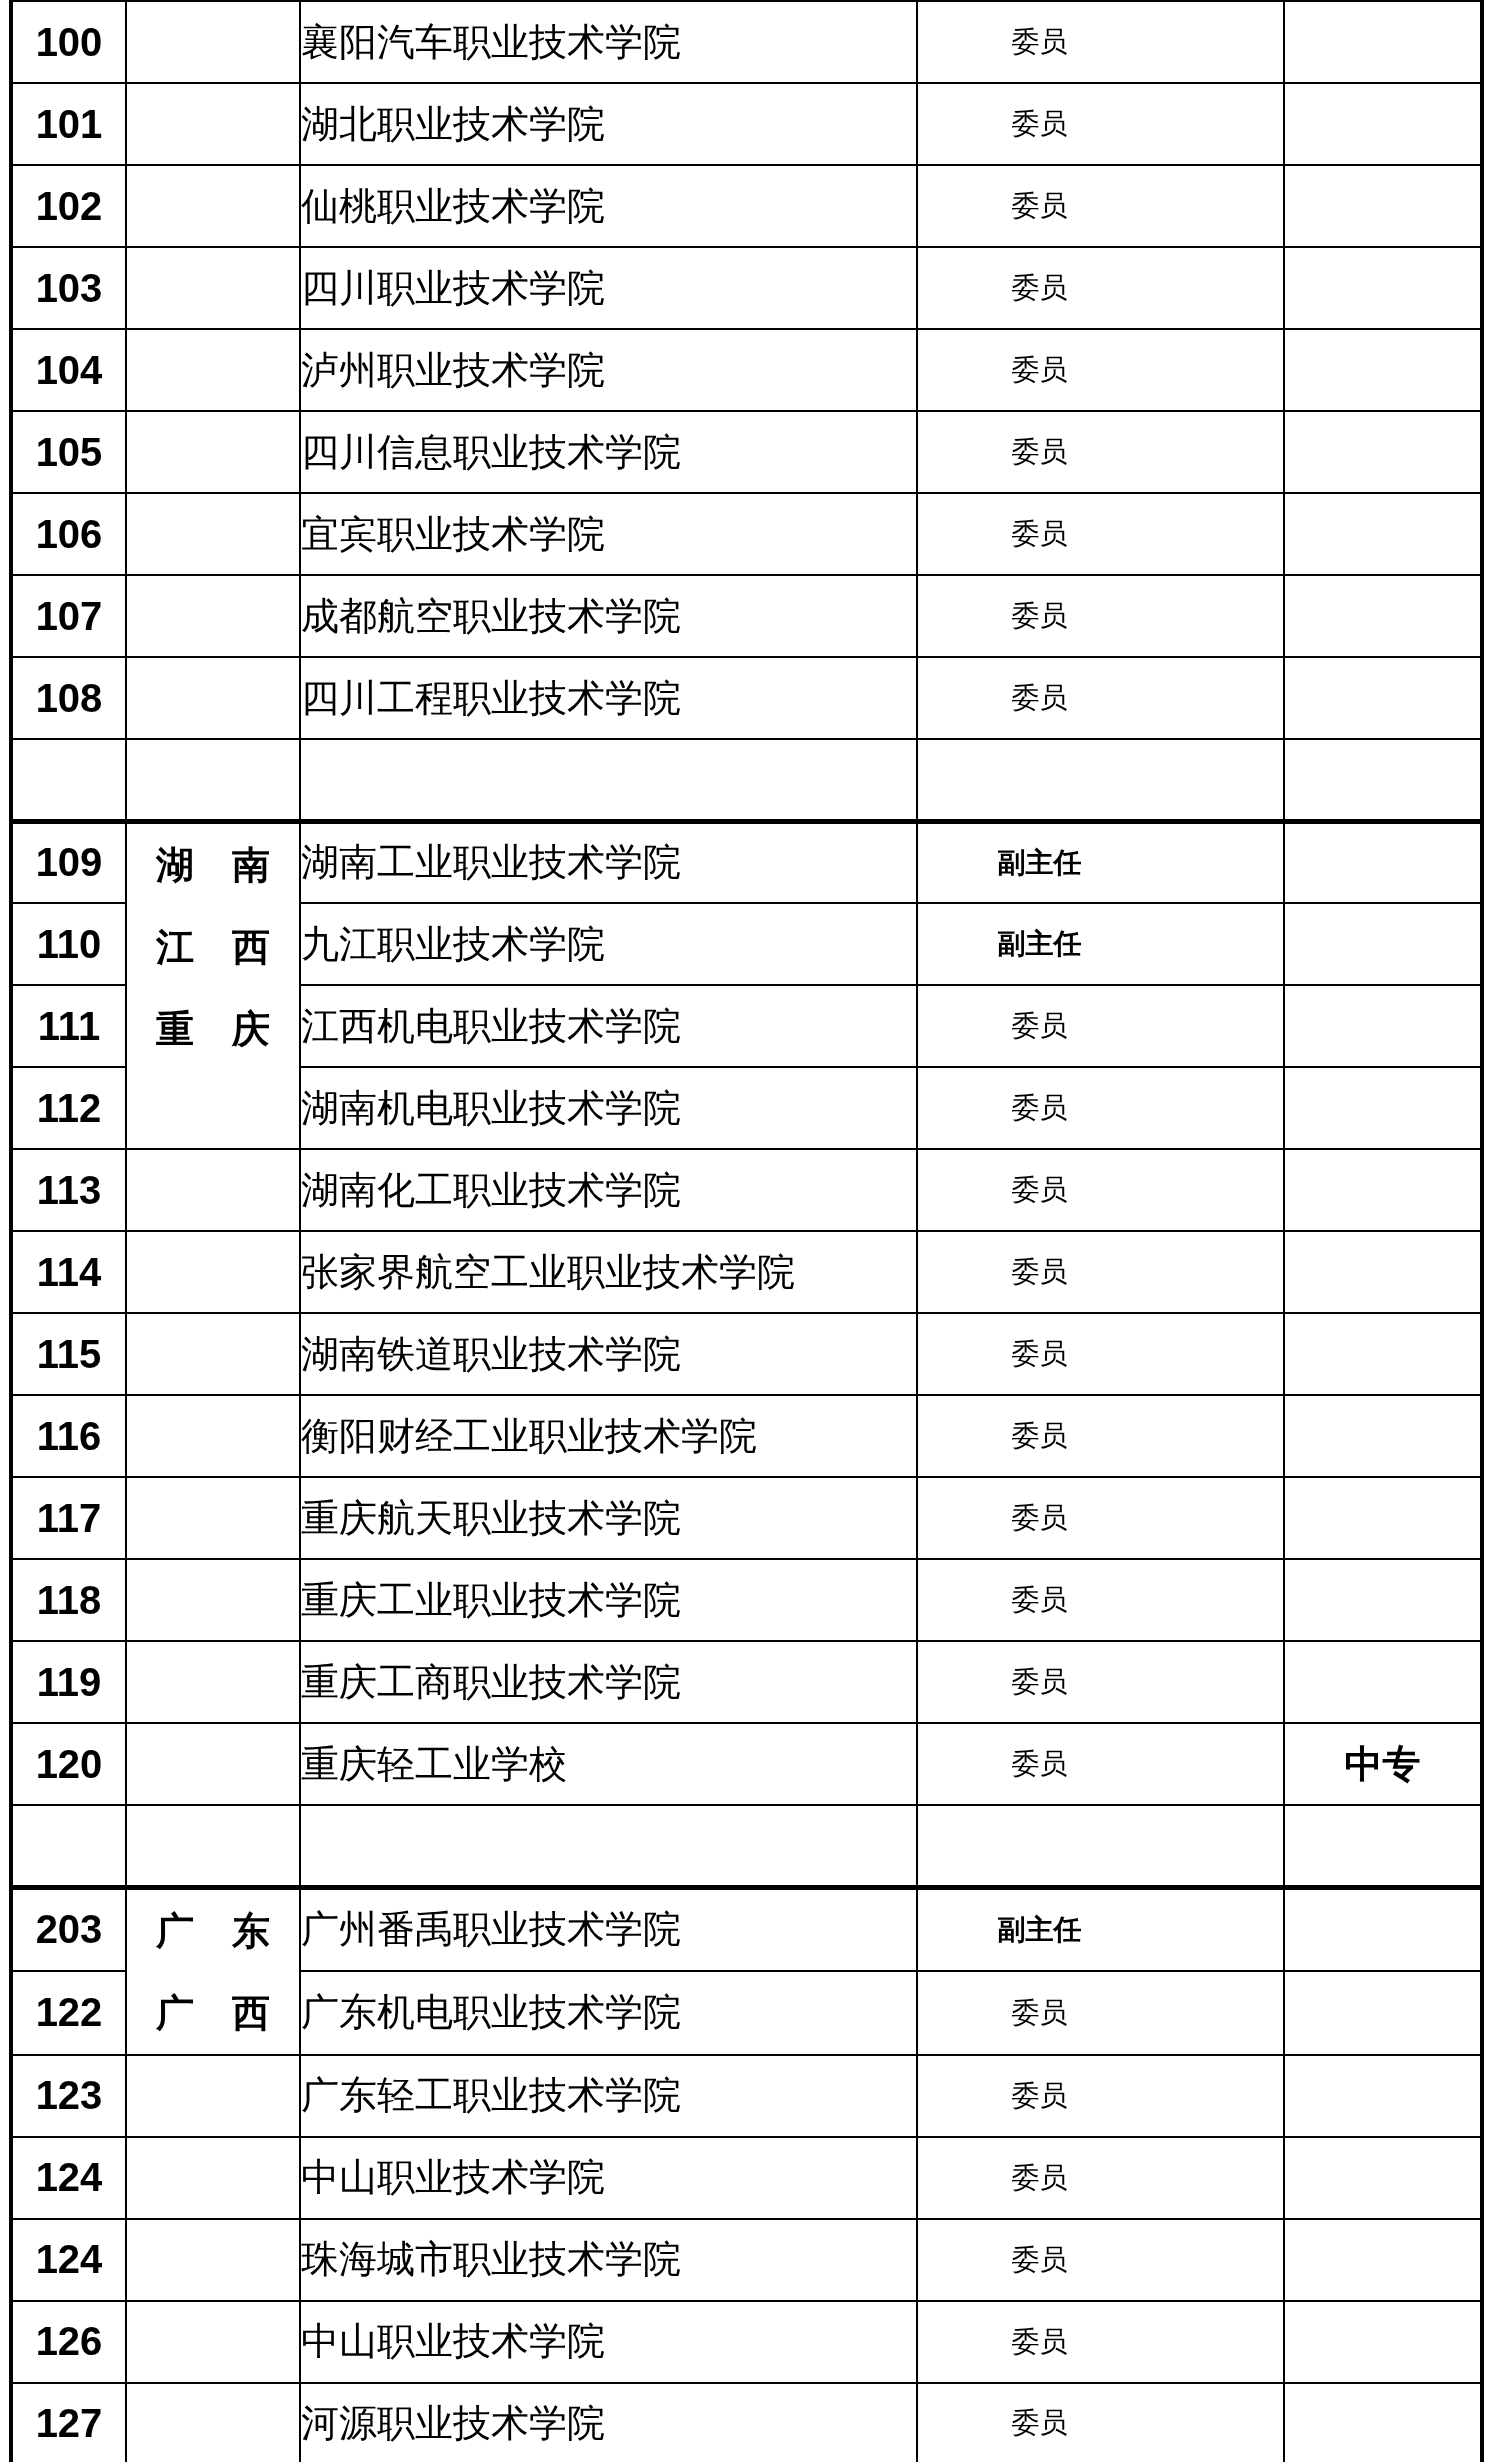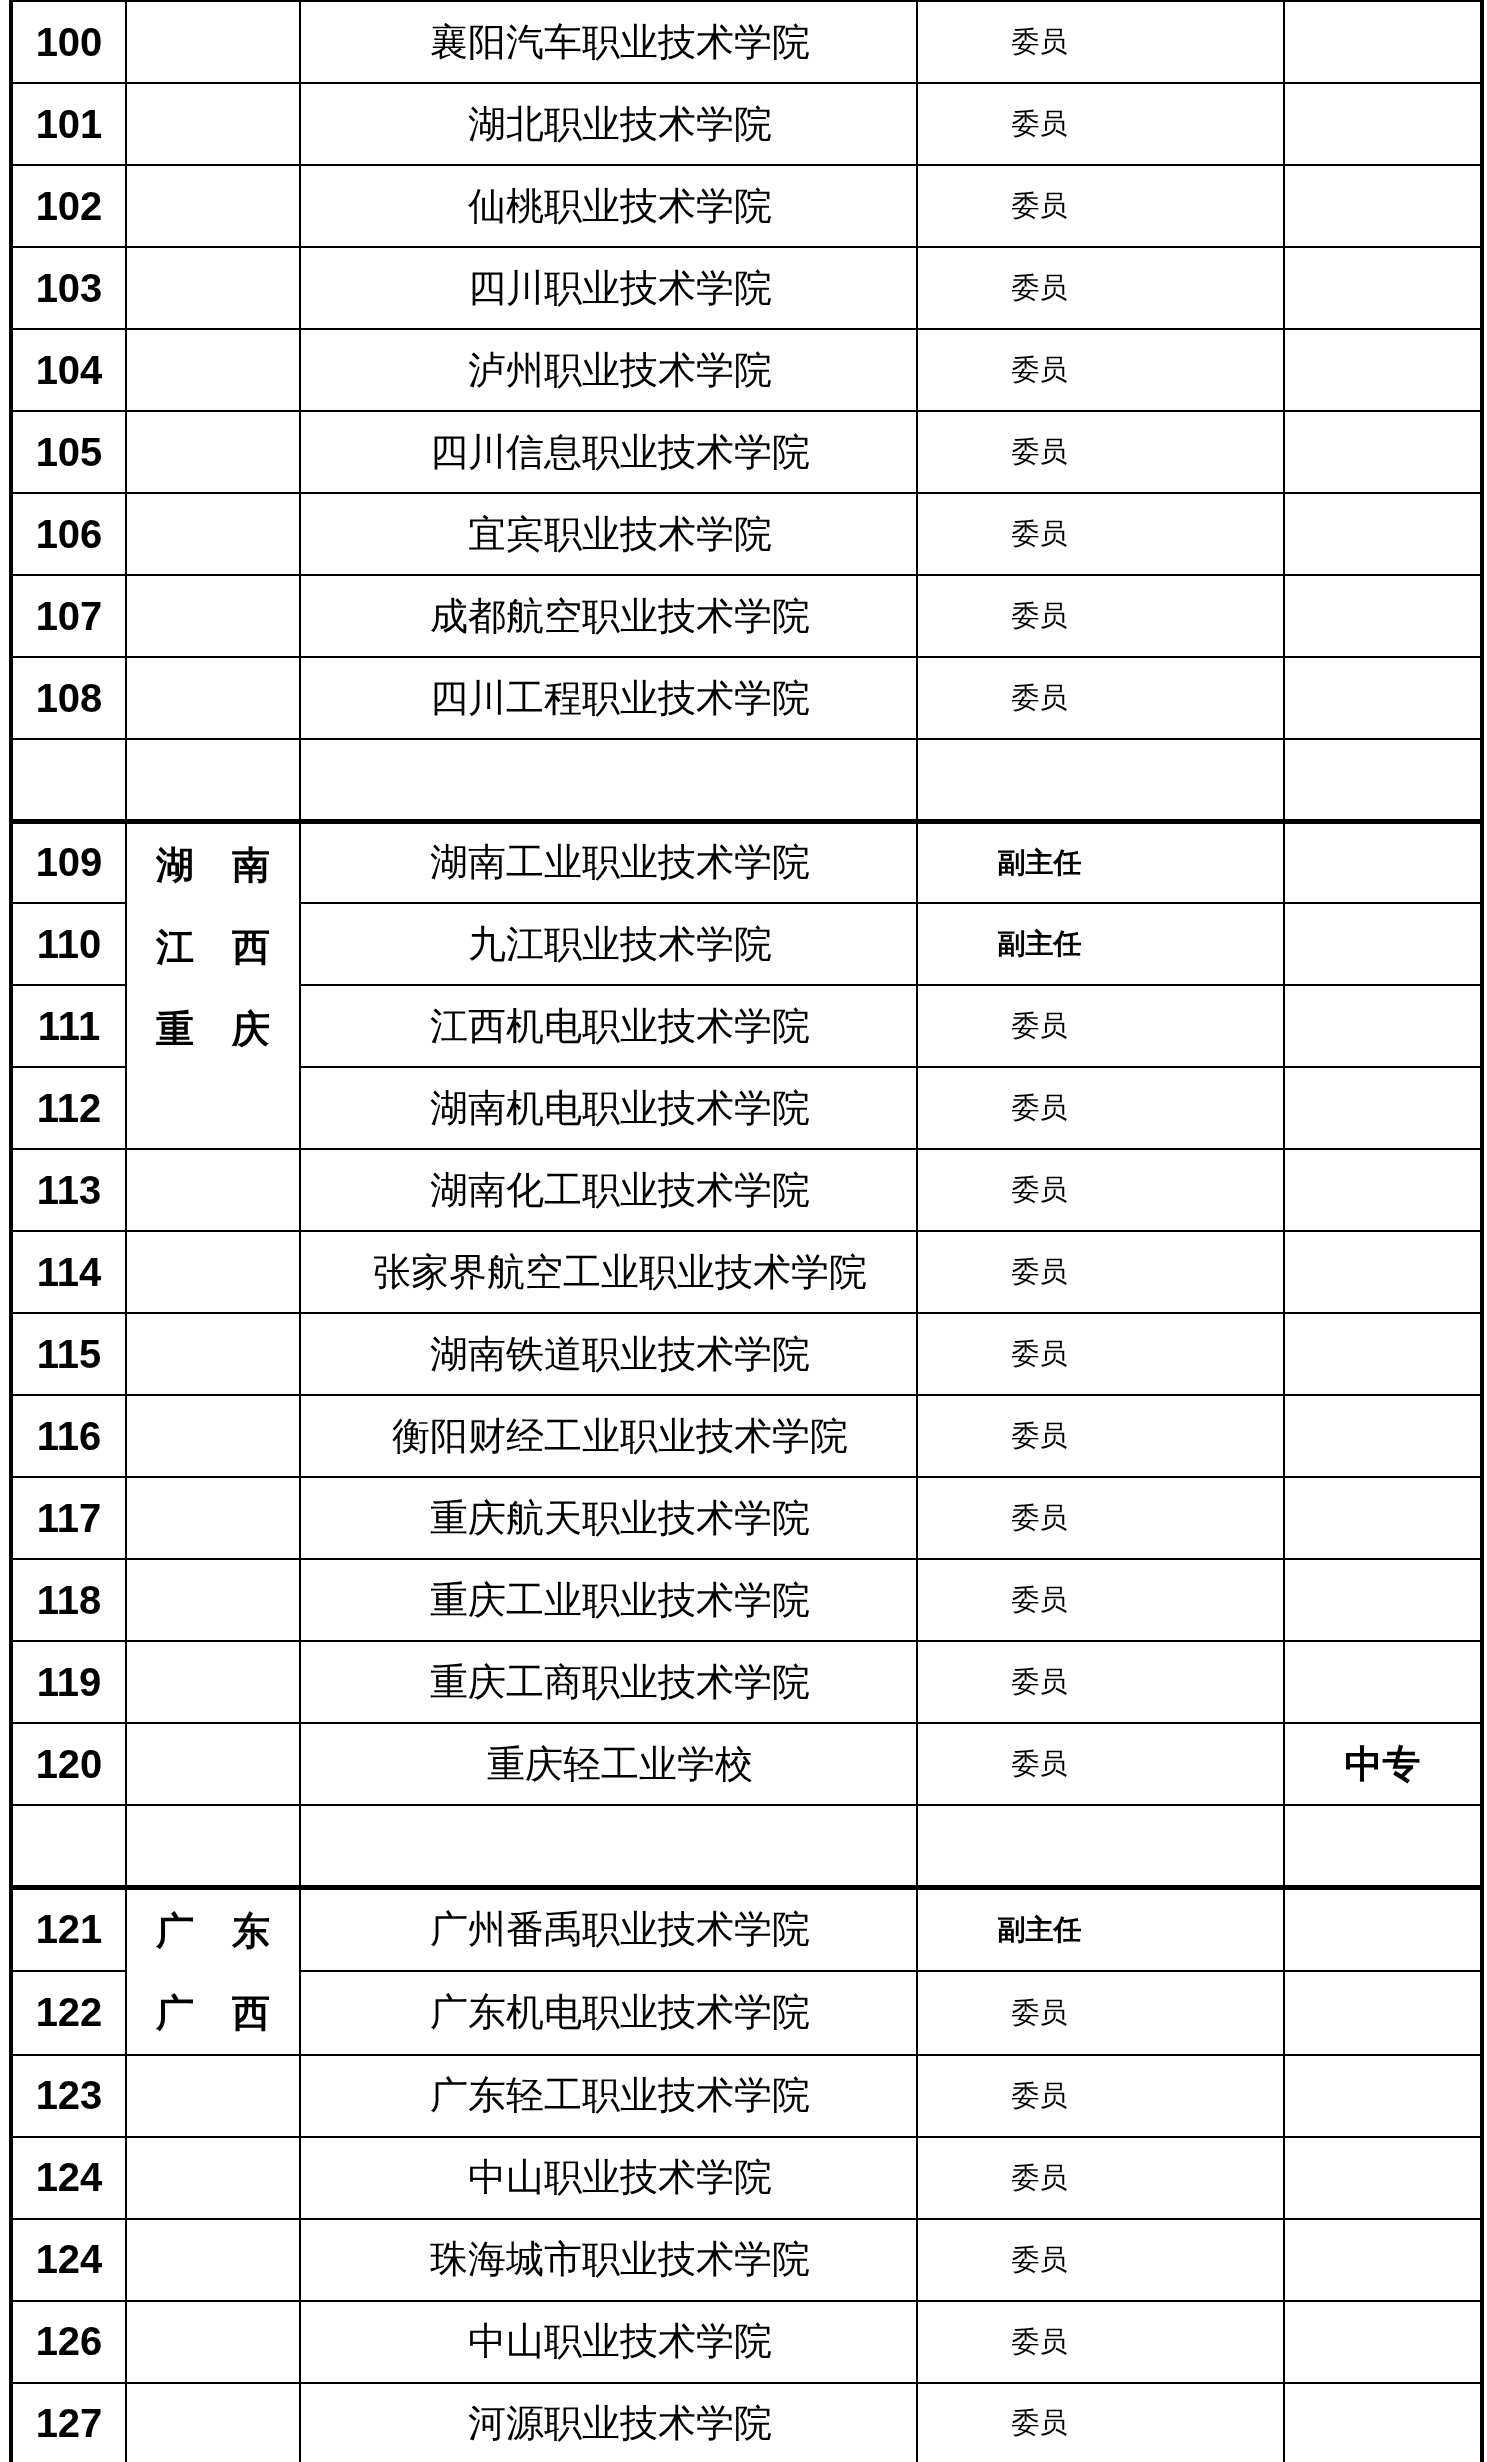--- a/index.html
+++ b/index.html
@@ -53,22 +53,21 @@
     font-size: 38px;
     text-align: center;
   }
   td.region.merged {
     vertical-align: top;
     line-height: 82px;
     white-space: nowrap;
   }
   td.school {
     font-size: 38px;
-    text-align: center;
-    padding-left: 23px;
+    text-align: left;
     white-space: nowrap;
   }
   td.role {
     font-size: 28px;
     text-align: center;
     padding-right: 122px;
   }
   td.role.bold { font-weight: 700; }
   td.note {
     font-weight: 700;
@@ -241,21 +240,21 @@
           <td class="note">中专</td>
         </tr>
         <tr>
           <td class="no"></td>
           <td class="region"></td>
           <td class="school"></td>
           <td class="role"></td>
           <td class="note"></td>
         </tr>
         <tr class="group-start">
-          <td class="no">121</td>
+          <td class="no">203</td>
           <td class="region merged" rowspan="2">广　东<br>广　西</td>
           <td class="school">广州番禹职业技术学院</td>
           <td class="role bold">副主任</td>
           <td class="note"></td>
         </tr>
         <tr>
           <td class="no">122</td>
           <td class="school">广东机电职业技术学院</td>
           <td class="role">委员</td>
           <td class="note"></td>

